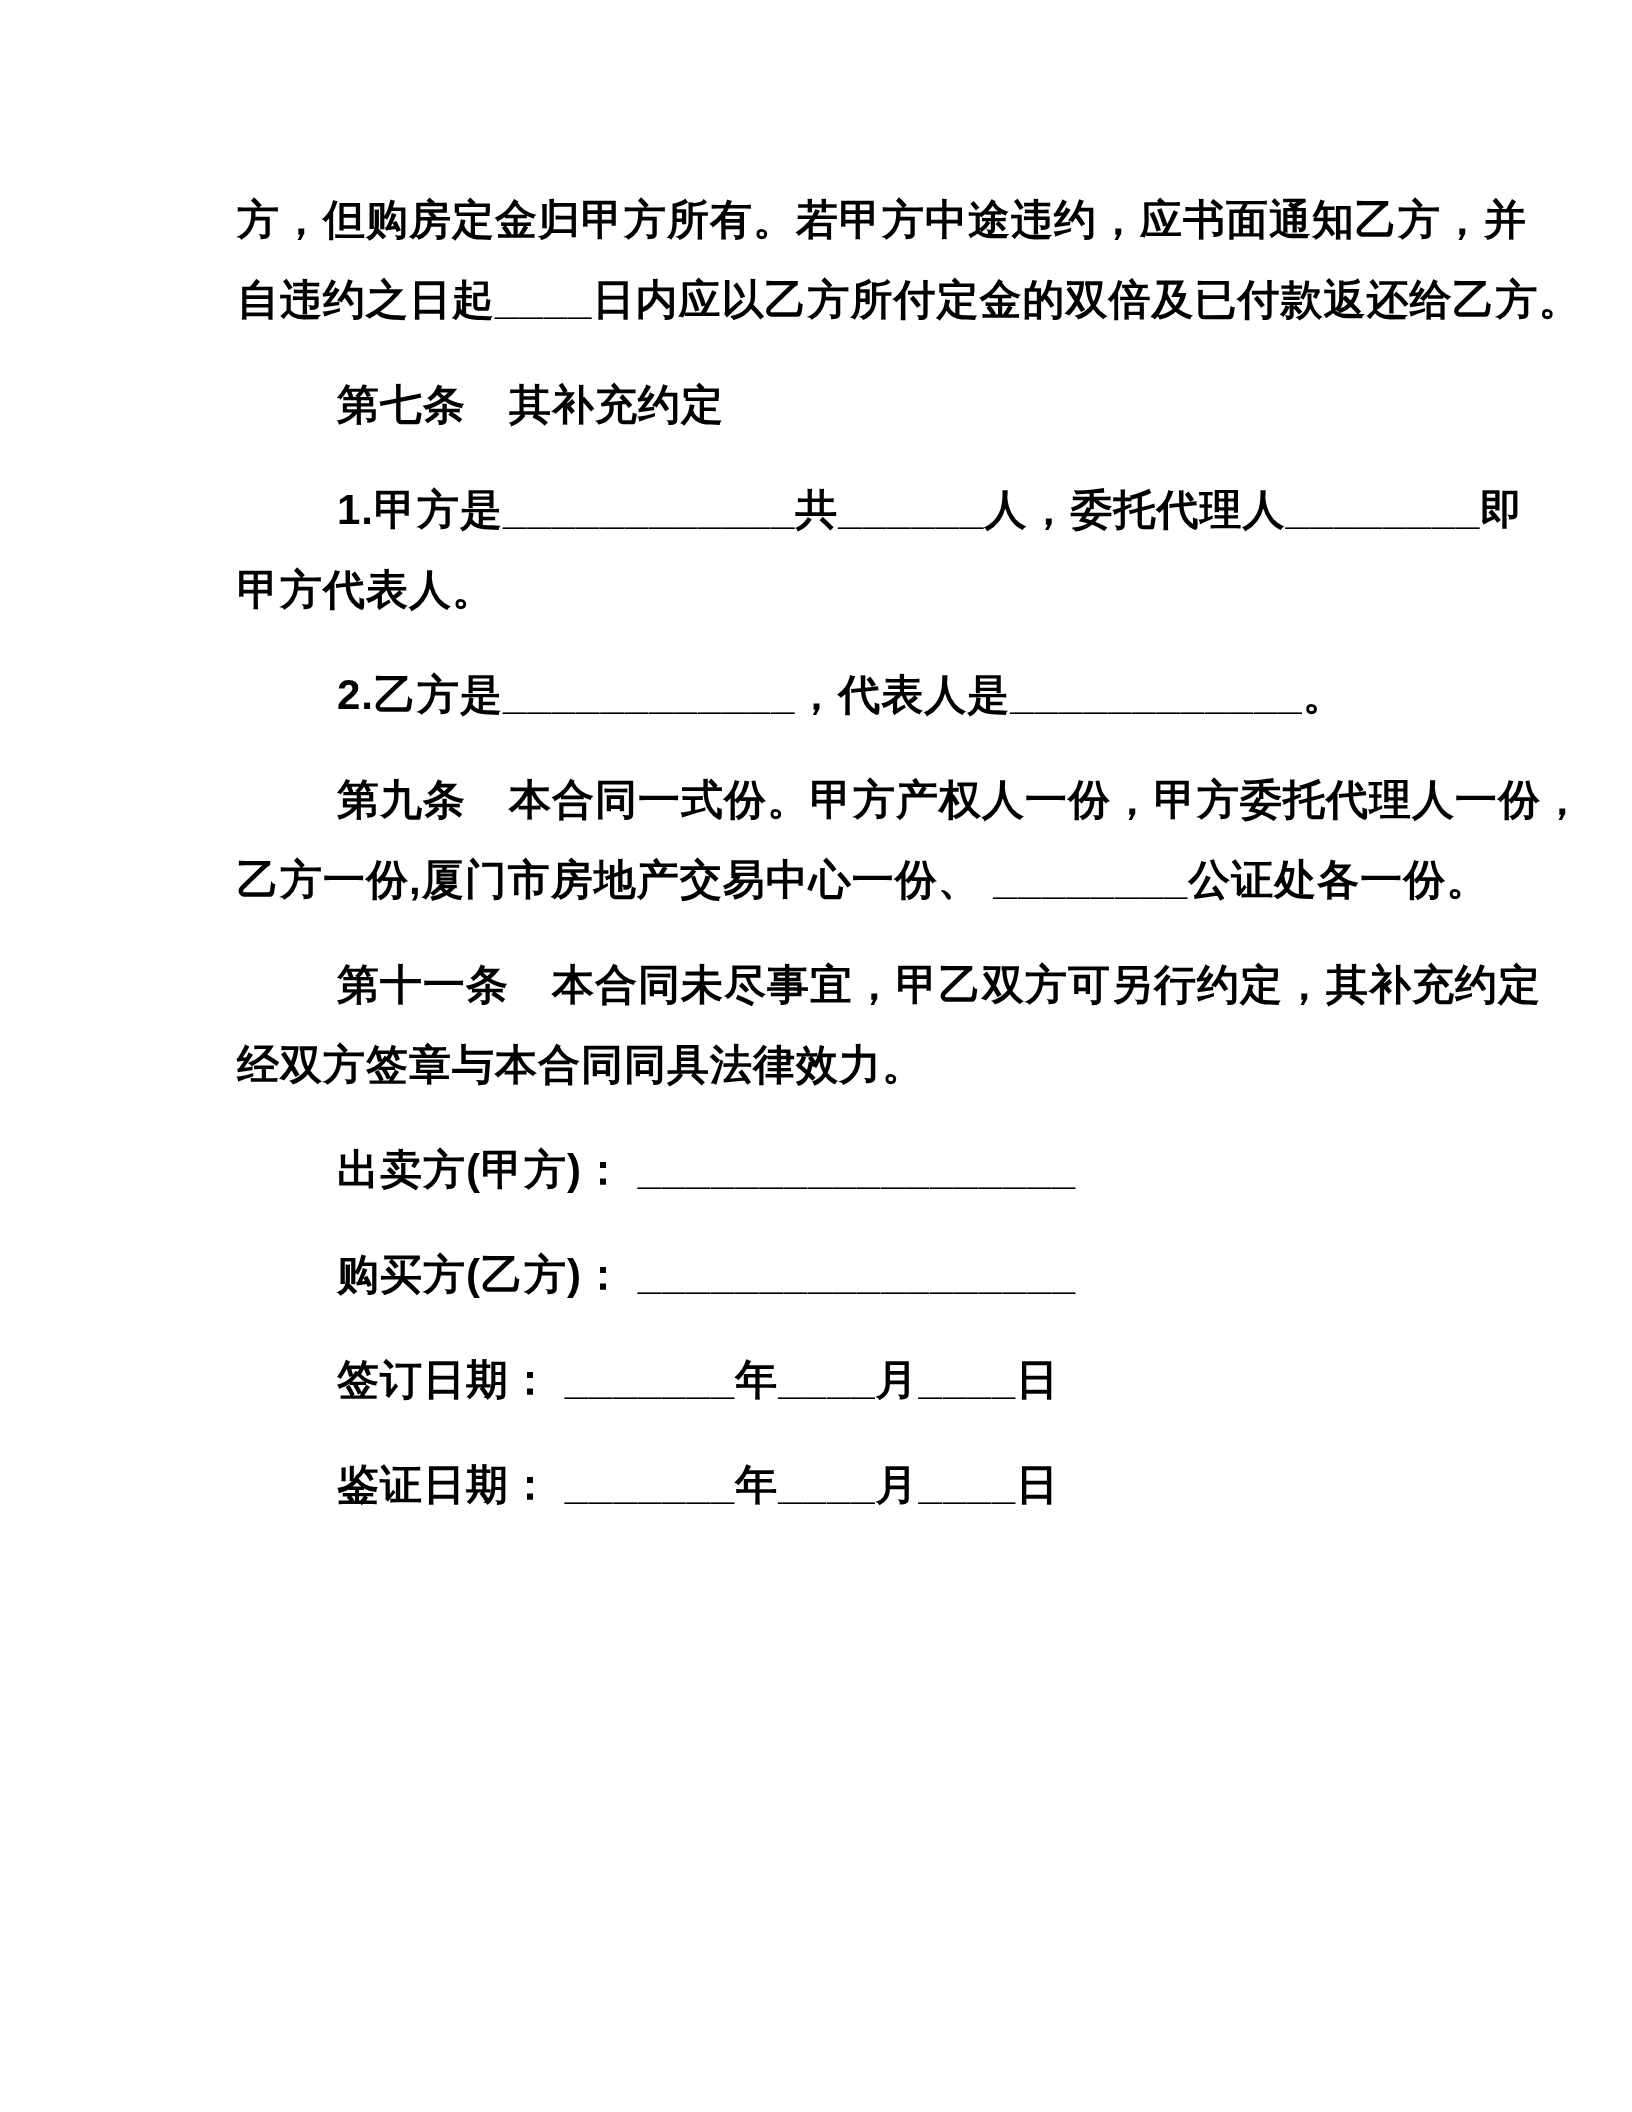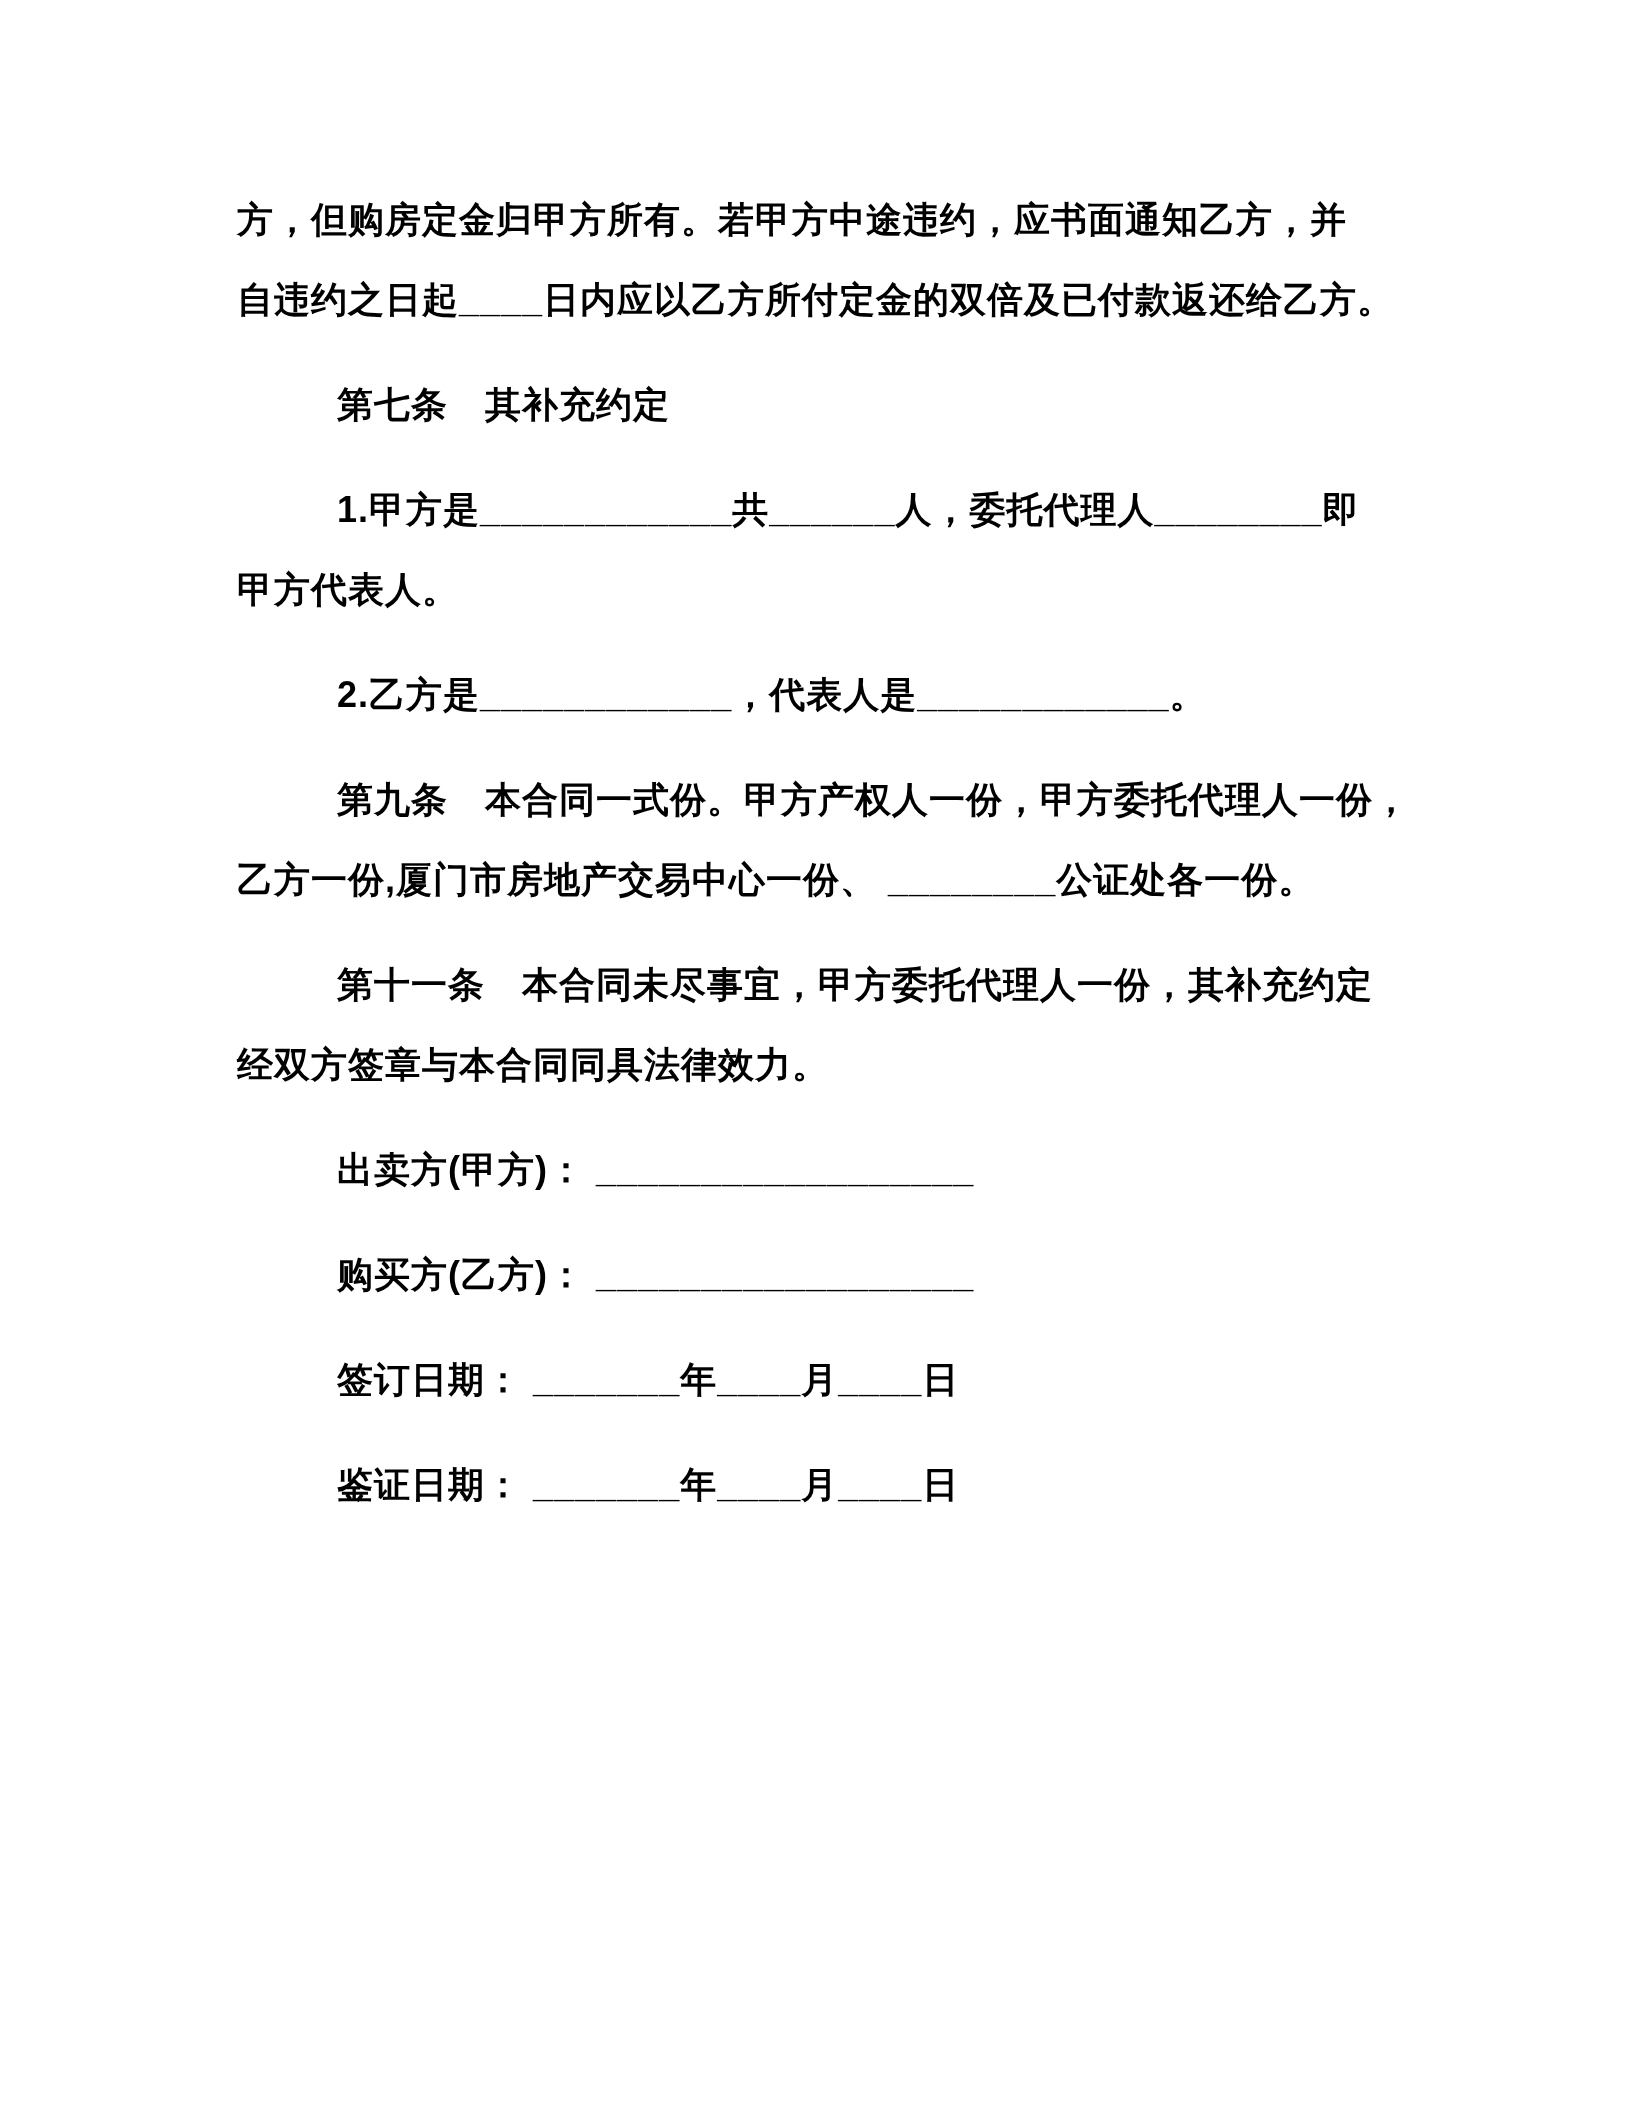--- a/index.html
+++ b/index.html
@@ -19,21 +19,21 @@
     position: absolute;
     left: 237px;
     top: 180px;
     width: 1158px;
   }
   .para {
     margin: 0 0 25px 0;
     padding: 0;
   }
   .line {
-    font-size: 36px;
+    font-size: 42px;
     line-height: 80px;
     font-weight: bold;
     color: #000000;
     white-space: pre;
     letter-spacing: 1px;
   }
   
   .para.indent .line:first-child {
     padding-left: 100px;
   }
@@ -55,21 +55,21 @@
         <div class="line">甲方代表人。</div>
       </div>
       <div class="para indent">
         <div class="line">2.乙方是____________，代表人是____________。</div>
       </div>
       <div class="para indent">
         <div class="line">第九条　本合同一式份。甲方产权人一份，甲方委托代理人一份，</div>
         <div class="line">乙方一份,厦门市房地产交易中心一份、 ________公证处各一份。</div>
       </div>
       <div class="para indent">
-        <div class="line">第十一条　本合同未尽事宜，甲方委托代理人一份，其补充约定</div>
+        <div class="line">第十一条　本合同未尽事宜，甲乙双方可另行约定，其补充约定</div>
         <div class="line">经双方签章与本合同同具法律效力。</div>
       </div>
       <div class="para indent">
         <div class="line">出卖方(甲方)： __________________</div>
       </div>
       <div class="para indent">
         <div class="line">购买方(乙方)： __________________</div>
       </div>
       <div class="para indent">
         <div class="line">签订日期： _______年____月____日</div>

